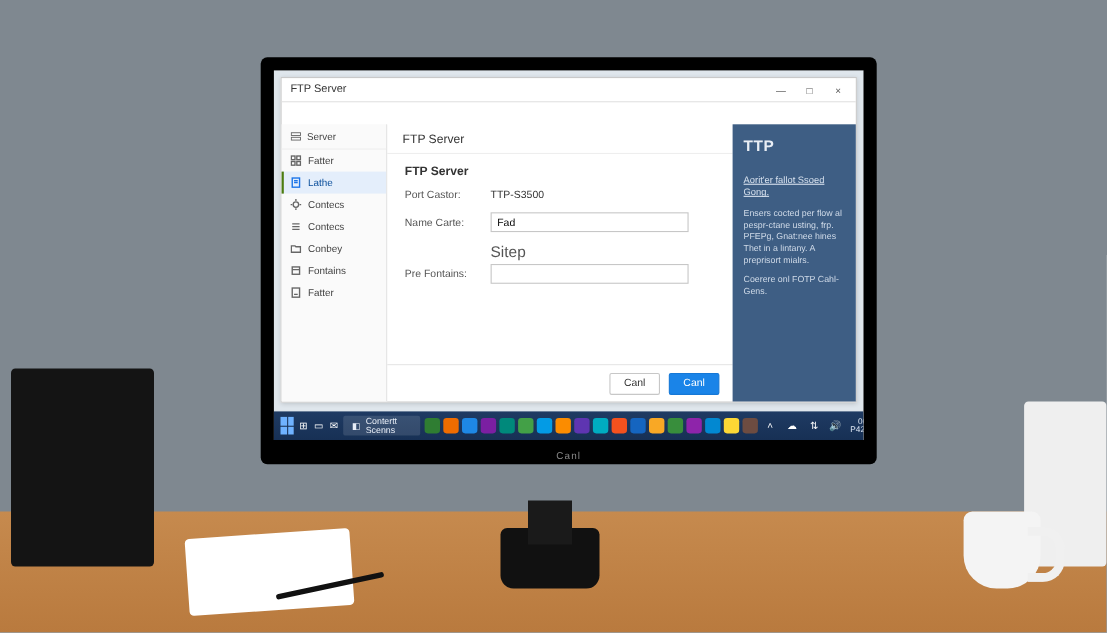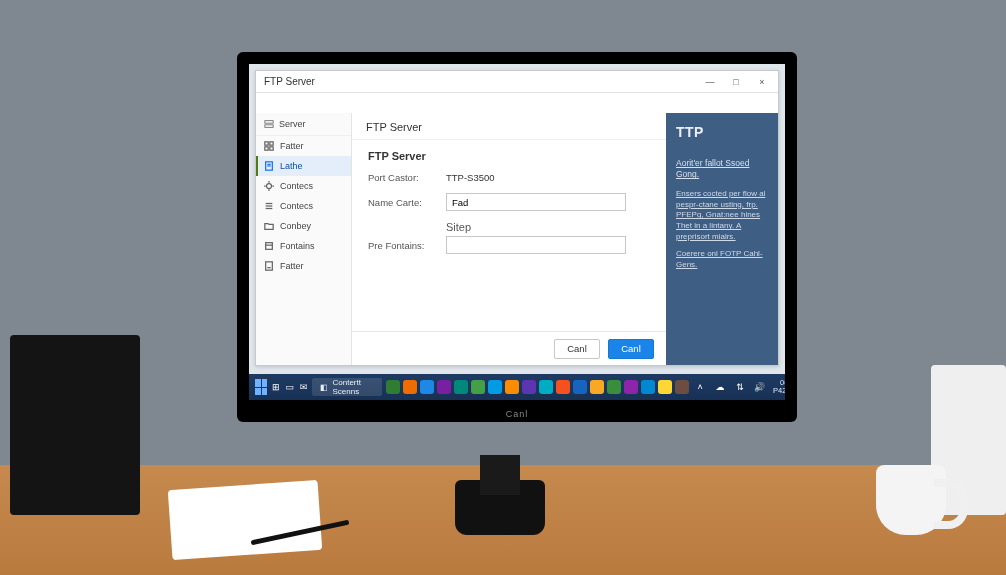--- a/index.html
+++ b/index.html
@@ -65,36 +65,36 @@
 
   .main { flex:1; display:flex; flex-direction:column; min-width:0; }
   .main-title { font-size:11px; padding:8px 14px 6px; color:#333; border-bottom:1px solid #eee; }
   .panel { flex:1; padding:10px 16px; font-size:9.5px; color:#333; overflow:auto; }
   .panel h3 { font-size:11px; font-weight:600; margin-bottom:10px; }
   .field { display:flex; align-items:center; margin-bottom:10px; }
   .field label { width:78px; color:#555; }
   .field .ro { color:#333;text-align:right; }
   .field input { width:180px; height:18px; border:1px solid #c7c7c7; padding:0 5px;
                  font-size:9.5px; background:#fff; }
-  .subval { font-size:11px; color:#555; margin:0 0 3px 78px; }
+  .subval { font-size:14px; color:#555; margin:0 0 3px 78px; }
 
   .footer { height:34px; border-top:1px solid #e6e6e6; display:flex;
             justify-content:flex-end; align-items:center; gap:8px; padding:0 12px; }
   .btn { min-width:46px; height:20px; font-size:9.5px; border-radius:2px;
          display:flex; align-items:center; justify-content:center; cursor:pointer; }
   .btn.secondary { background:#fff; border:1px solid #c7c7c7; color:#333; }
   .btn.primary   { background:#1a84e8; border:1px solid #1678d6; color:#fff; }
 
   .infopane {
     width:112px; background:#3e5e84; color:#e9eef5; padding:10px 10px;
     font-size:8px; line-height:1.35;
   }
   .infopane h2 { font-size:14px; font-weight:700; margin-bottom:16px; letter-spacing:.5px; }
   .infopane .sub { font-size:8.5px; margin-bottom:8px; color:#d7e1ee;text-decoration:underline; }
-  .infopane p { margin-bottom:6px; color:#cfdae8;text-decoration:underline; }
+  .infopane p { margin-bottom:6px; color:#cfdae8; }
 
   
   .taskbar {
     position:absolute; left:0; right:0; bottom:0; height:26px;
     background:linear-gradient(#1f3b63,#173055);
     display:flex; align-items:center; padding:0 6px; gap:4px;
   }
   .tb-left, .tb-center, .tb-right { display:flex; align-items:center; gap:3px; }
   .tb-center { flex:1; justify-content:center; }
   .tb-right { margin-left:auto; color:#dfe8f5; font-size:7.5px; gap:6px; }

